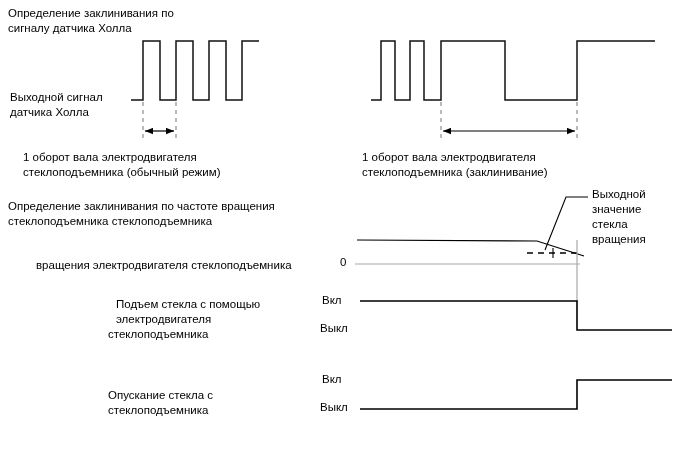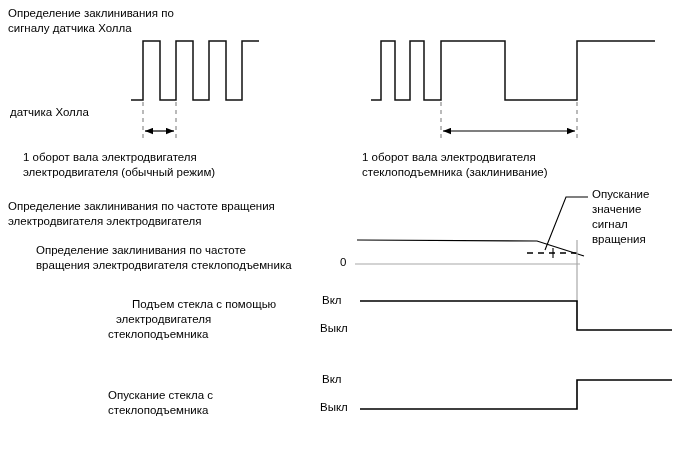--- a/index.html
+++ b/index.html
@@ -41,42 +41,42 @@
   .arw   { fill: none; stroke: #000000; stroke-width: 1.2; }
 </style>
 </head>
 <body>
 
 <div id="page">
 
   <div class="txt" style="left:8px; top:6px;">Определение заклинивания по</div>
   <div class="txt" style="left:8px; top:21px;text-align:right;">сигналу датчика Холла</div>
 
+  <div class="txt" style="left:10px; top:90px;">Выходной сигнал</div>
   <div class="txt" style="left:10px; top:105px;">датчика Холла</div>
 
   <div class="txt" style="left:23px; top:150px;">1 оборот вала электродвигателя</div>
-  <div class="txt" style="left:23px; top:165px;">электродвигателя (обычный режим)</div>
+  <div class="txt" style="left:23px; top:165px;">стеклоподъемника (обычный режим)</div>
 
   <div class="txt" style="left:362px; top:150px;">1 оборот вала электродвигателя</div>
   <div class="txt" style="left:8px; top:199px;">Определение заклинивания по частоте вращения</div>
 
   <div class="txt" style="left:362px; top:165px;">стеклоподъемника (заклинивание)</div>
-  <div class="txt" style="left:8px; top:214px;">электродвигателя электродвигателя</div>
+  <div class="txt" style="left:8px; top:214px;">стеклоподъемника стеклоподъемника</div>
 
-  <div class="txt" style="left:36px; top:243px;">Определение заклинивания по частоте</div>
   <div class="txt" style="left:36px; top:258px;">вращения электродвигателя стеклоподъемника</div>
 
   <div class="txt" style="left:340px; top:255px;">0</div>
 
-  <div class="txt" style="left:592px; top:187px;">Опускание</div>
+  <div class="txt" style="left:592px; top:187px;">Выходной</div>
   <div class="txt" style="left:592px; top:202px;">значение</div>
-  <div class="txt" style="left:592px; top:217px;">сигнал</div>
+  <div class="txt" style="left:592px; top:217px;">стекла</div>
   <div class="txt" style="left:592px; top:232px;">вращения</div>
 
-  <div class="txt" style="left:112px; top:297px;padding-left:20px;">Подъем стекла с помощью</div>
+  <div class="txt" style="left:96px; top:297px;padding-left:20px;">Подъем стекла с помощью</div>
   <div class="txt" style="left:116px; top:312px;">электродвигателя</div>
   <div class="txt" style="left:108px; top:327px;">стеклоподъемника</div>
 
   <div class="txt" style="left:322px; top:293px;">Вкл</div>
   <div class="txt" style="left:320px; top:321px;">Выкл</div>
 
   <div class="txt" style="left:108px; top:388px;">Опускание стекла с</div>
   <div class="txt" style="left:108px; top:403px;">стеклоподъемника</div>
 
   <div class="txt" style="left:322px; top:372px;">Вкл</div>

